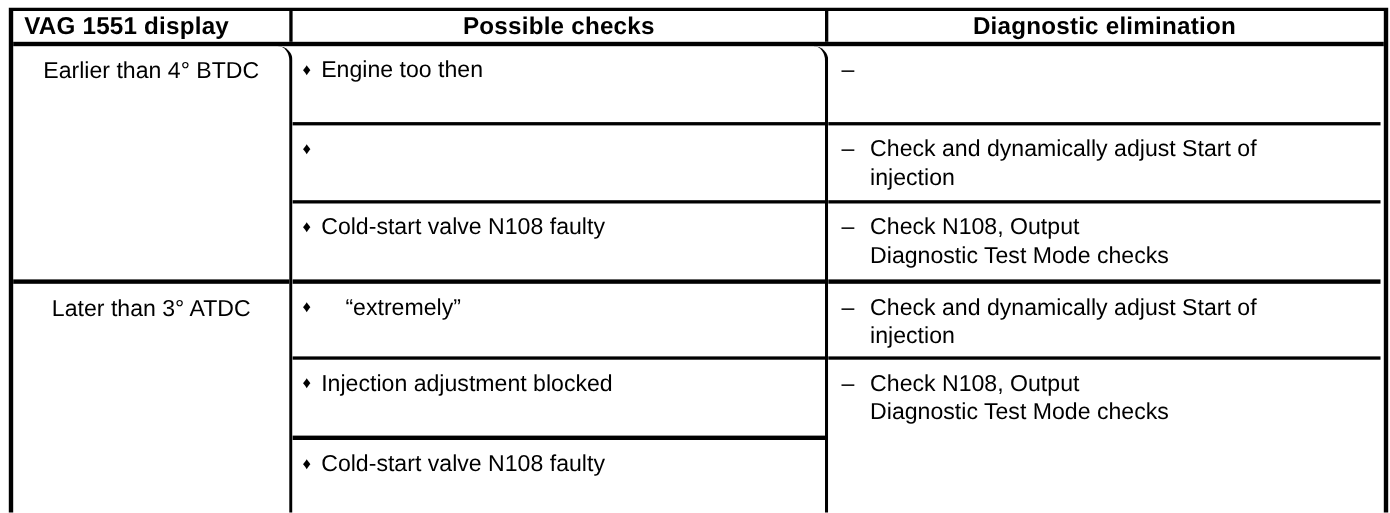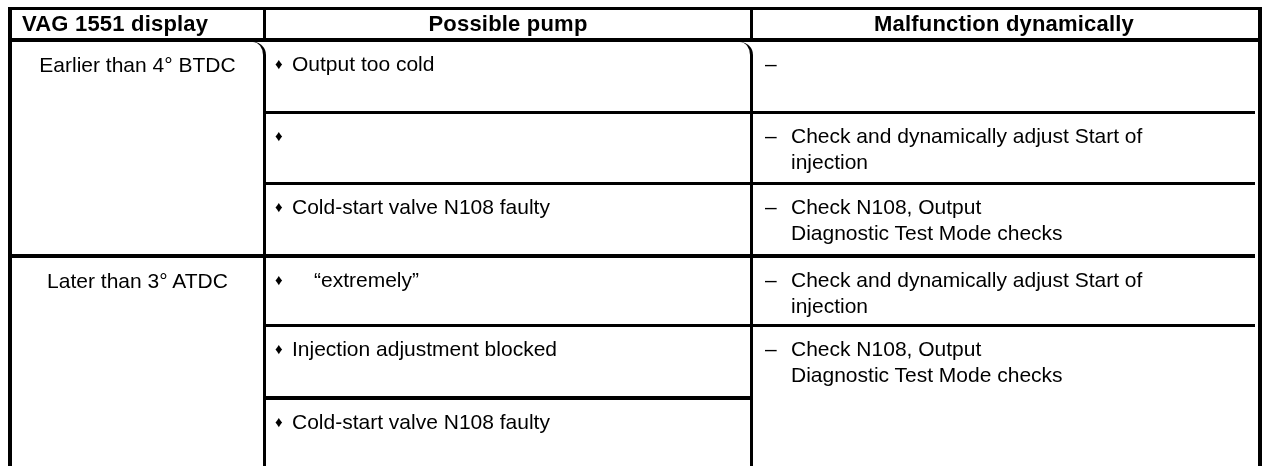--- a/index.html
+++ b/index.html
@@ -143,36 +143,36 @@
 </style>
 </head>
 <body>
 
 <div class="page">
 
   <div class="table-frame">
 
     <div class="header-row">
       <div class="header-cell hc-1">VAG 1551 display</div>
-      <div class="header-cell hc-2">Possible pump</div>
-      <div class="header-cell hc-3">Malfunction dynamically</div>
+      <div class="header-cell hc-2">Possible checks</div>
+      <div class="header-cell hc-3">Diagnostic elimination</div>
     </div>
 
     <div class="body-grid">
 
       <div class="col col-display">
         <div class="cell display-cell group-1">Earlier than 4° BTDC</div>
         <div class="cell display-cell group-2">Later than 3° ATDC</div>
       </div>
 
       <div class="col col-cause">
 
         <div class="cell cause-cell r1">
           <span class="bullet">♦</span>
-          <span>Output too cold</span>
+          <span>Engine too then</span>
         </div>
 
         <div class="cell cause-cell r2">
           <span class="bullet">♦</span>
         </div>
 
         <div class="cell cause-cell r3">
           <span class="bullet">♦</span>
           <span>Cold-start valve N108 faulty</span>
         </div>

